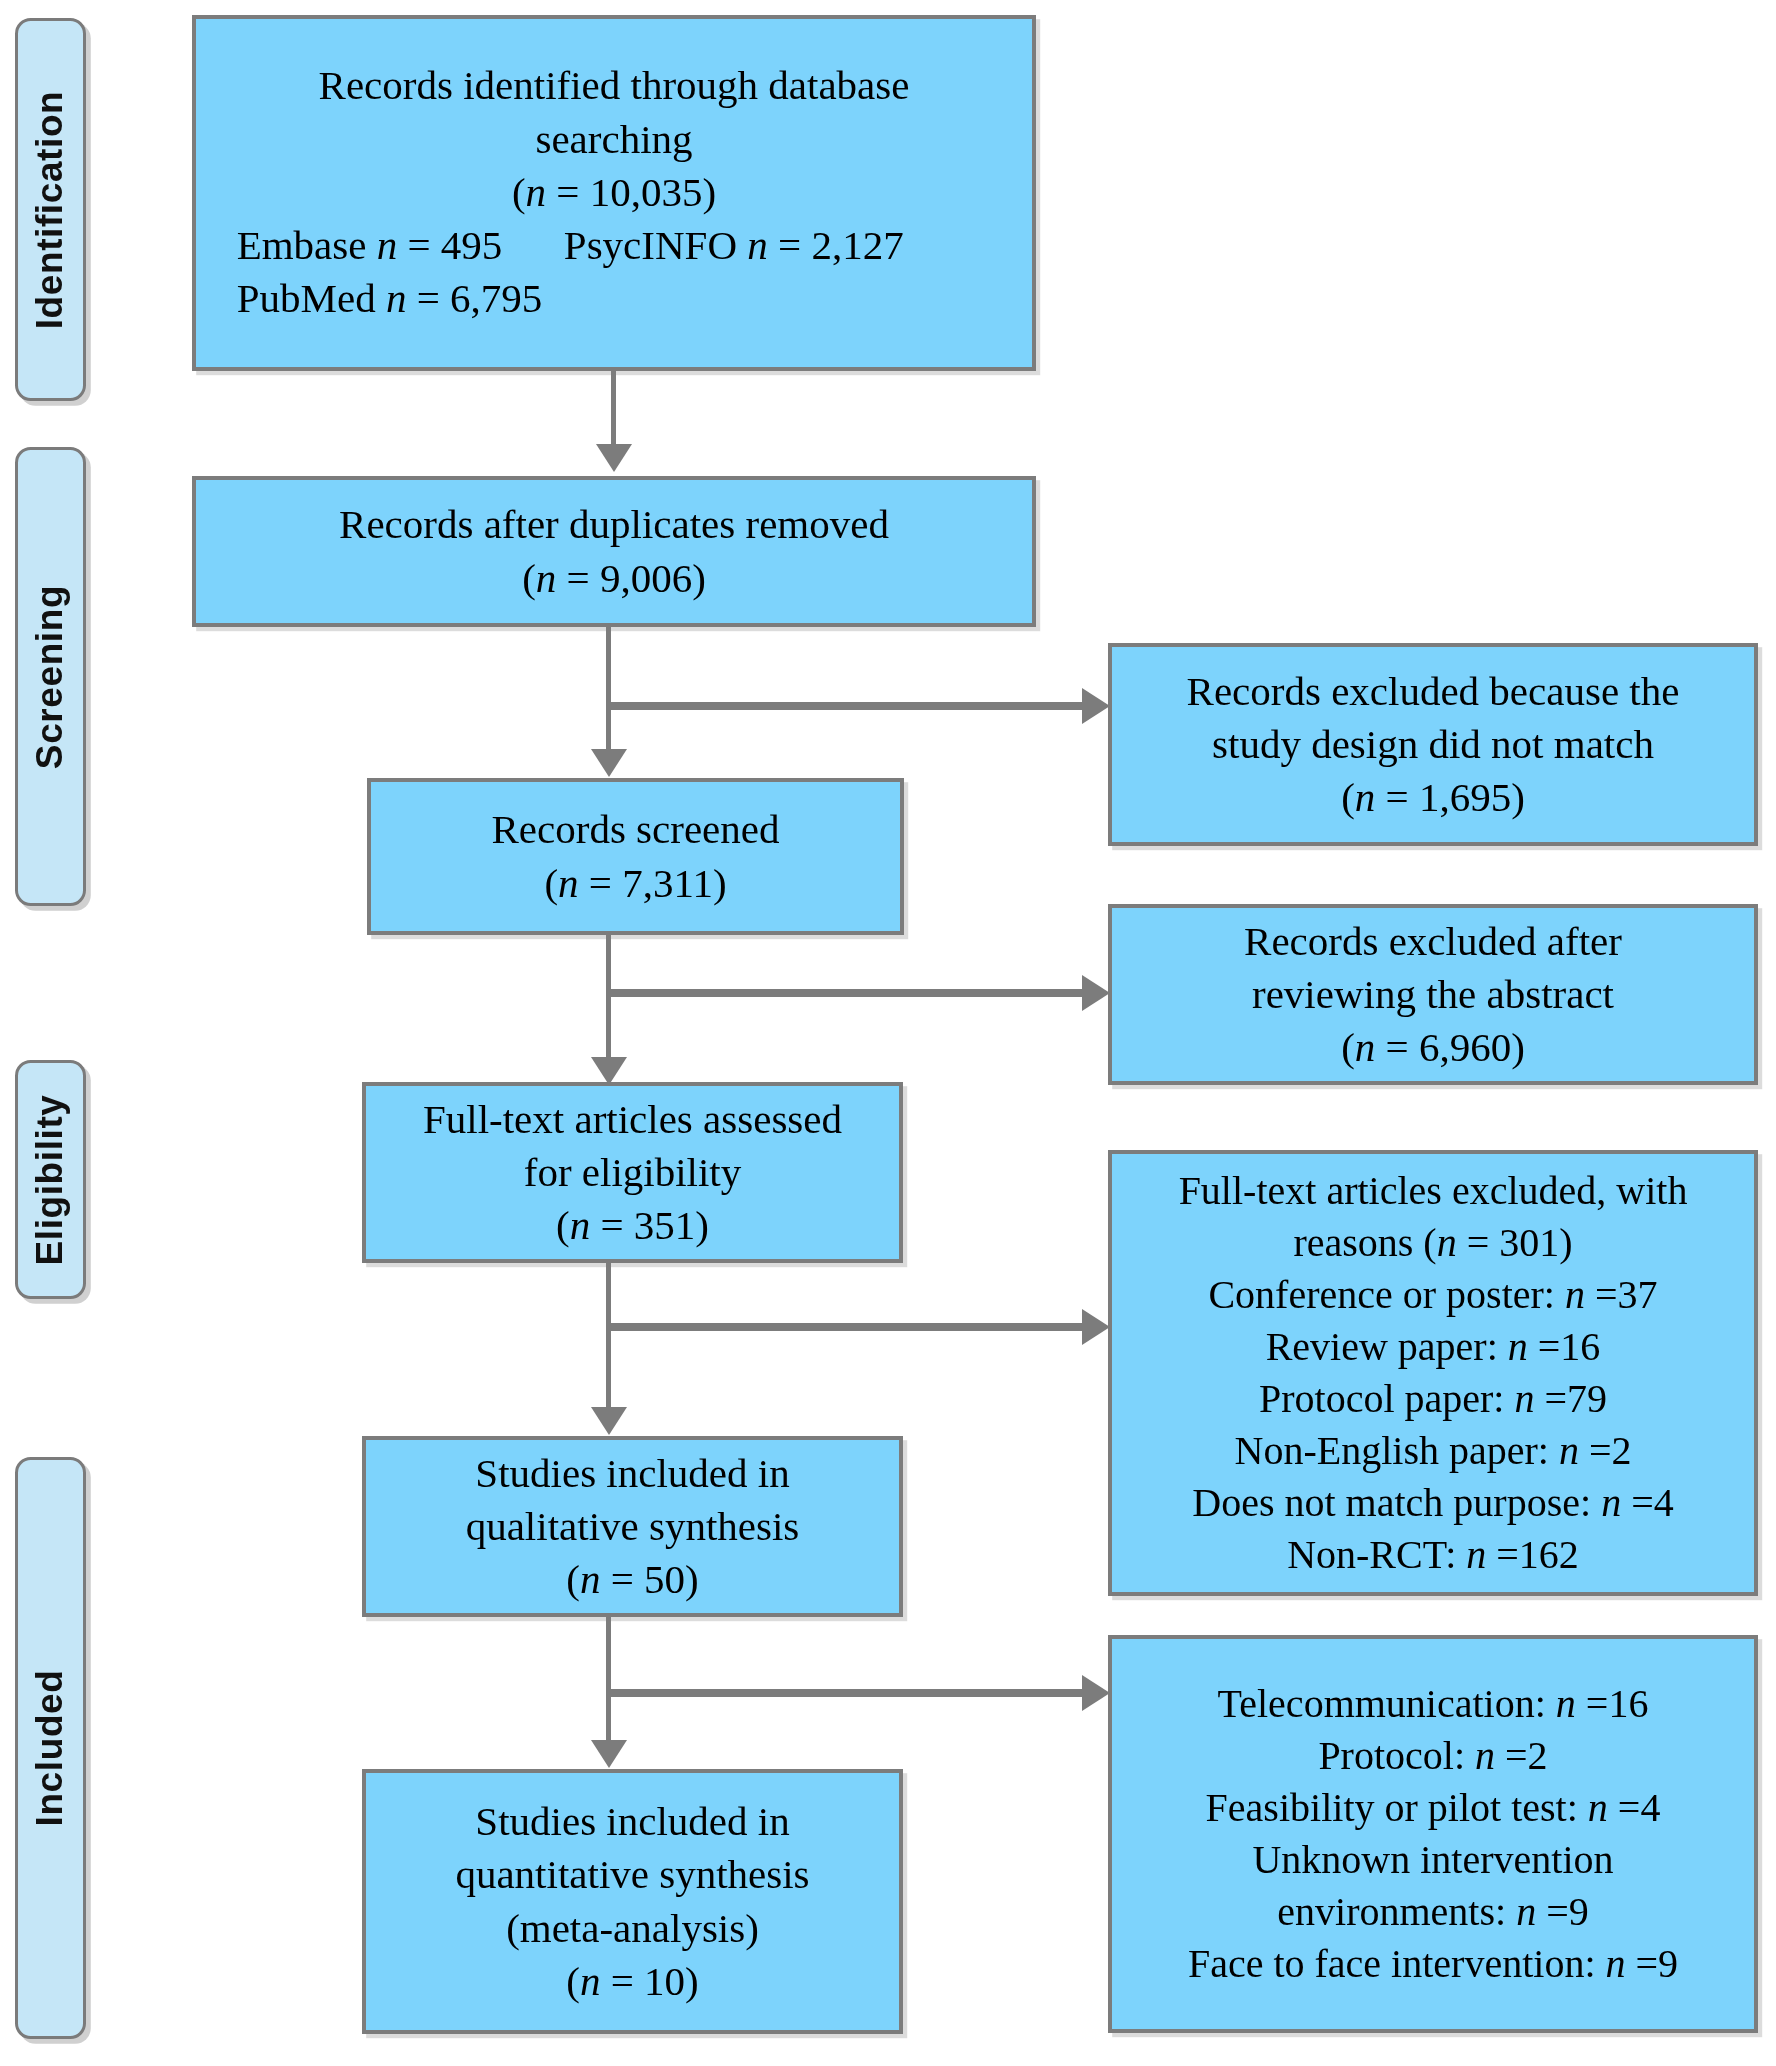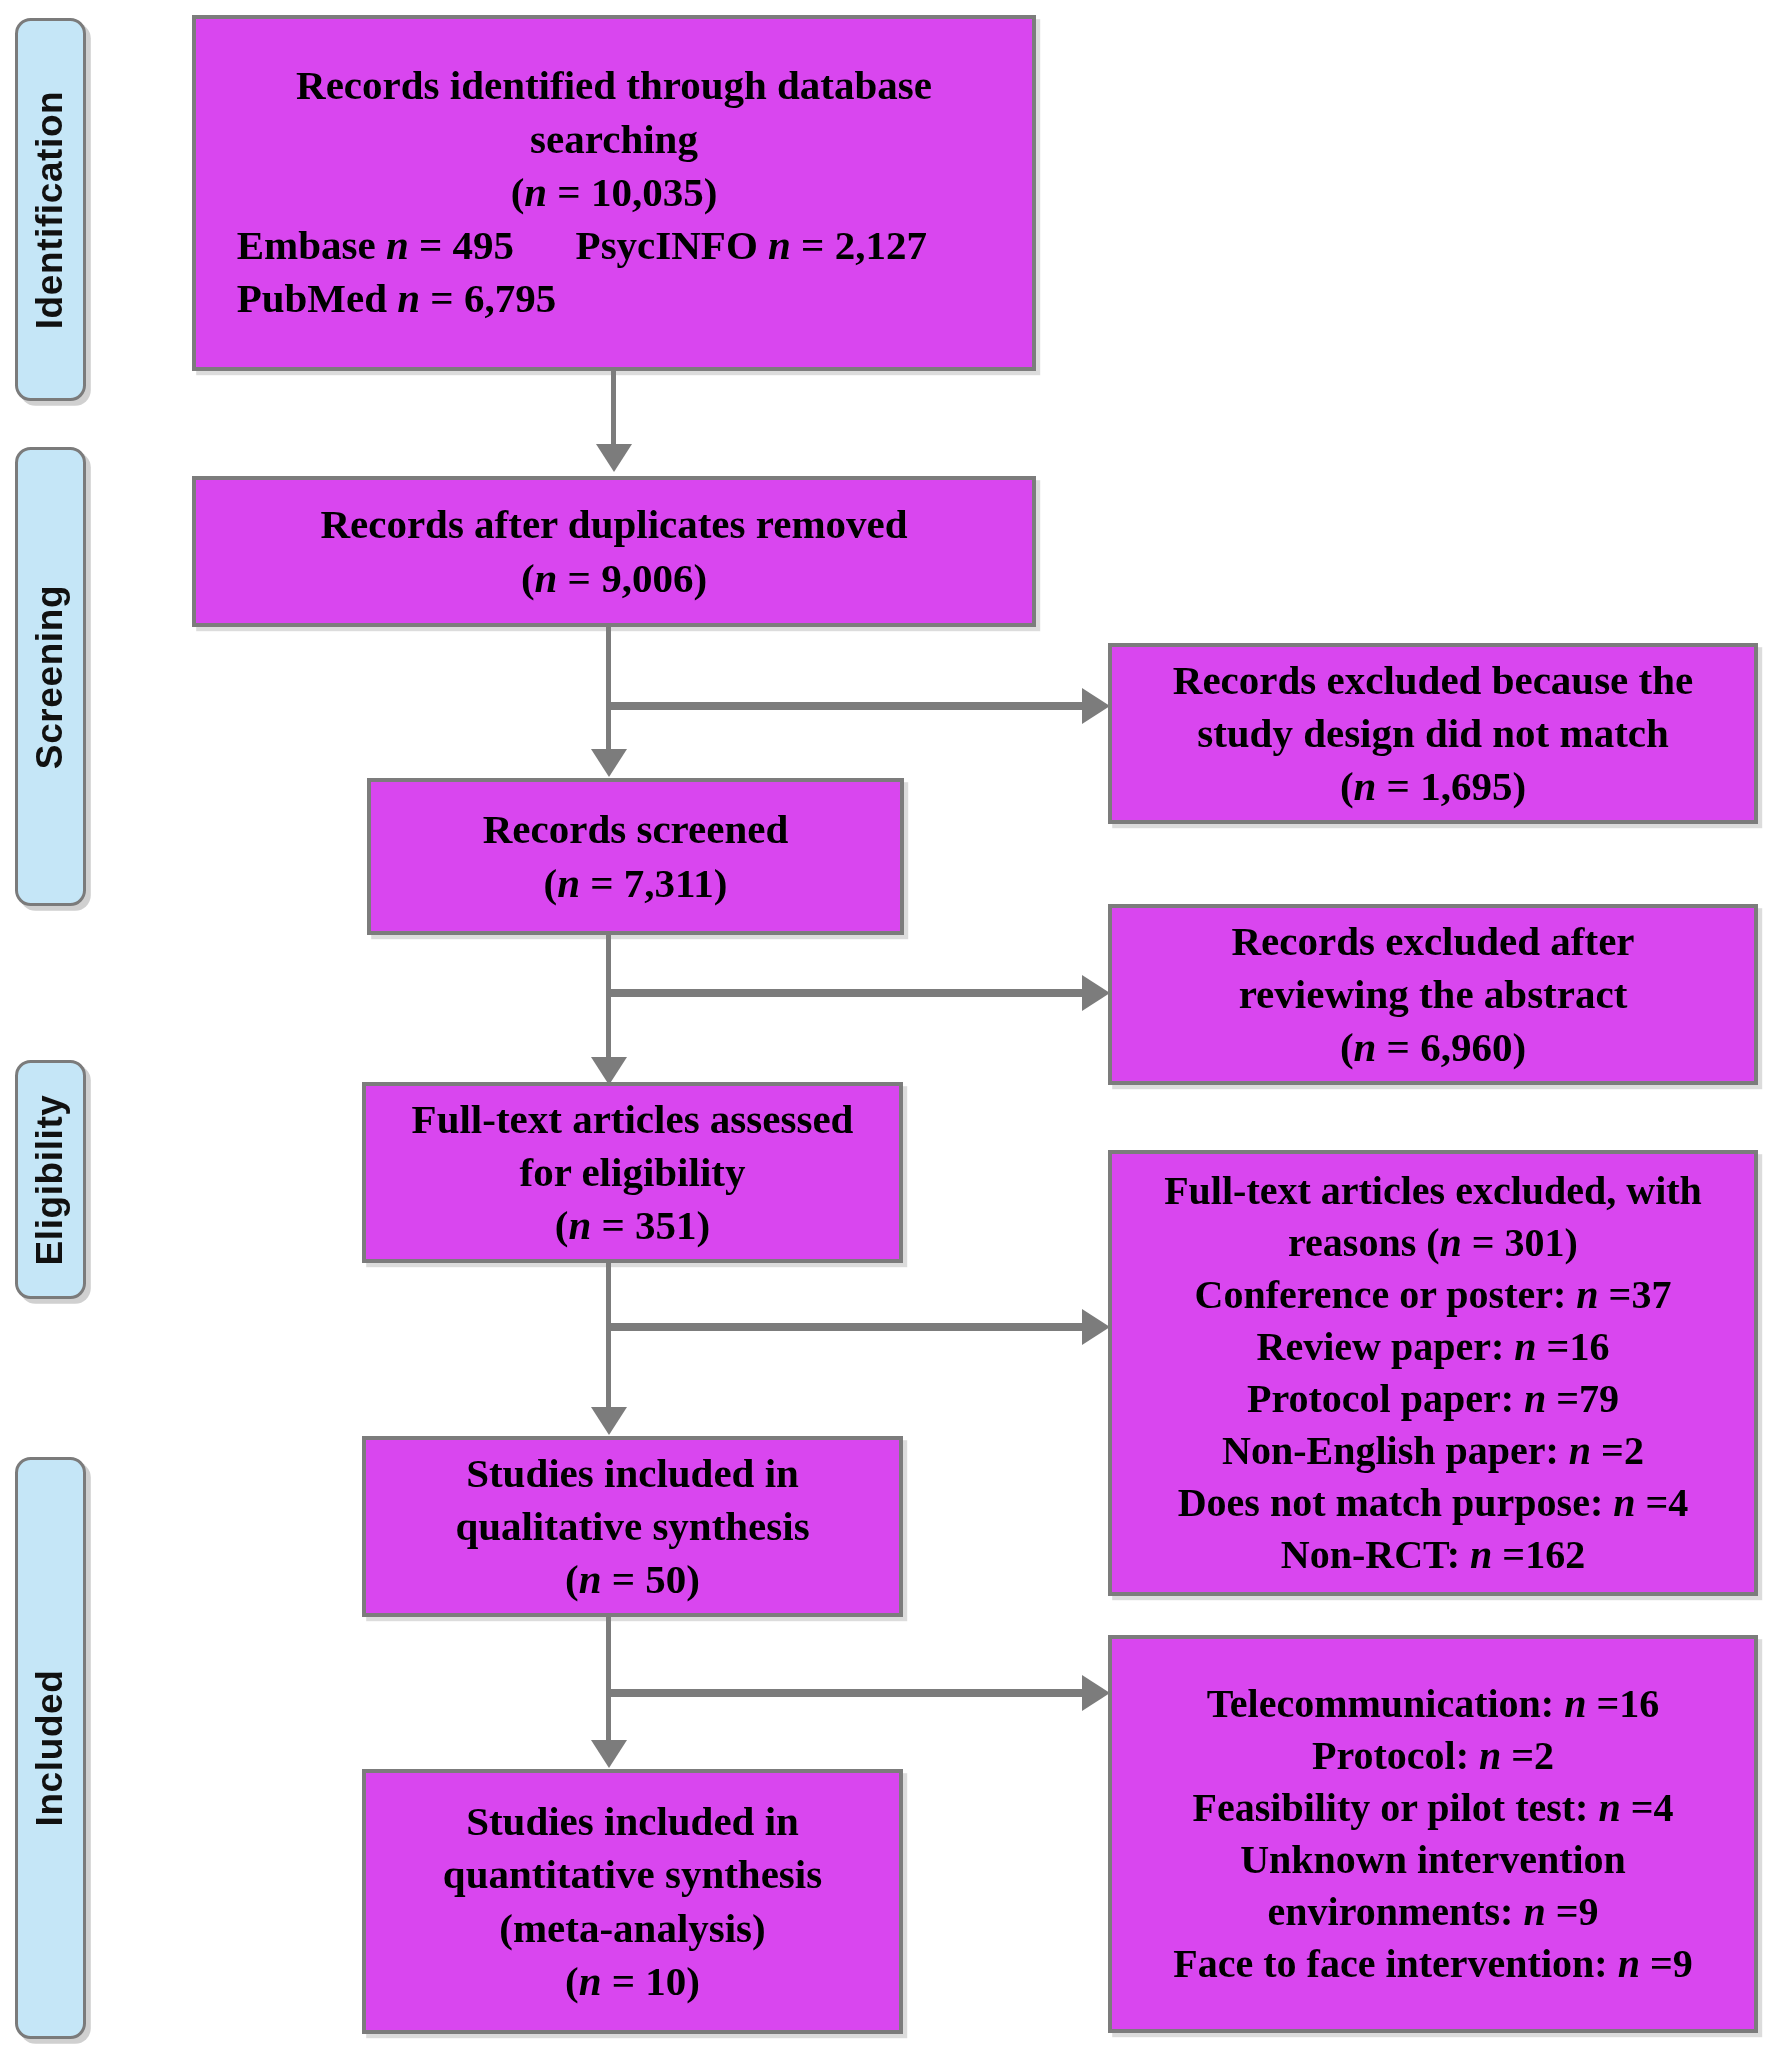--- a/index.html
+++ b/index.html
@@ -33,28 +33,27 @@
     font-family:"Liberation Sans","DejaVu Sans",sans-serif;
     font-weight:bold;
     font-size:37px;
     letter-spacing:0.6px;
     color:#111;
   }
 
   
   .box{
     position:absolute;
-    background:#d946ef;
+    background:#7dd3fc;
     border:4.2px solid #7c7c7c;
     box-sizing:border-box;
     display:flex;
     align-items:center;
     justify-content:center;
     box-shadow:4.2px 4.2px 0 rgba(140,140,140,0.30);
-    font-weight:bold;
   }
   .box .inner{
     width:100%;
     padding:0 15.7px;
     box-sizing:border-box;
     text-align:center;
     font-size:41px;
     line-height:1.30;
   }
   .box .inner .ln{display:block;}
@@ -140,21 +139,21 @@
   <div class="hline" style="left:606px; top:702px; width:482px;"></div>
   <div class="arrow-right" style="left:1082px; top:688px;"></div>
 
   <div class="box" style="left:367px; top:778px; width:537px; height:157px;">
     <div class="inner">
       <span class="ln">Records screened</span>
       <span class="ln">(<i>n</i> = <span>7,311</span>)</span>
     </div>
   </div>
 
-  <div class="box" style="left:1108px; top:643px; width:650px; height:181px;">
+  <div class="box" style="left:1108px; top:643px; width:650px; height:203px;">
     <div class="inner">
       <span class="ln">Records excluded because the</span>
       <span class="ln">study design did not match</span>
       <span class="ln">(<i>n</i> = <span>1,695</span>)</span>
     </div>
   </div>
 
   <div class="vline" style="left:606px; top:934px; height:128px;"></div>
   <div class="arrow-down" style="left:591px; top:1057px;"></div>
   <div class="hline" style="left:606px; top:989px; width:482px;"></div>

